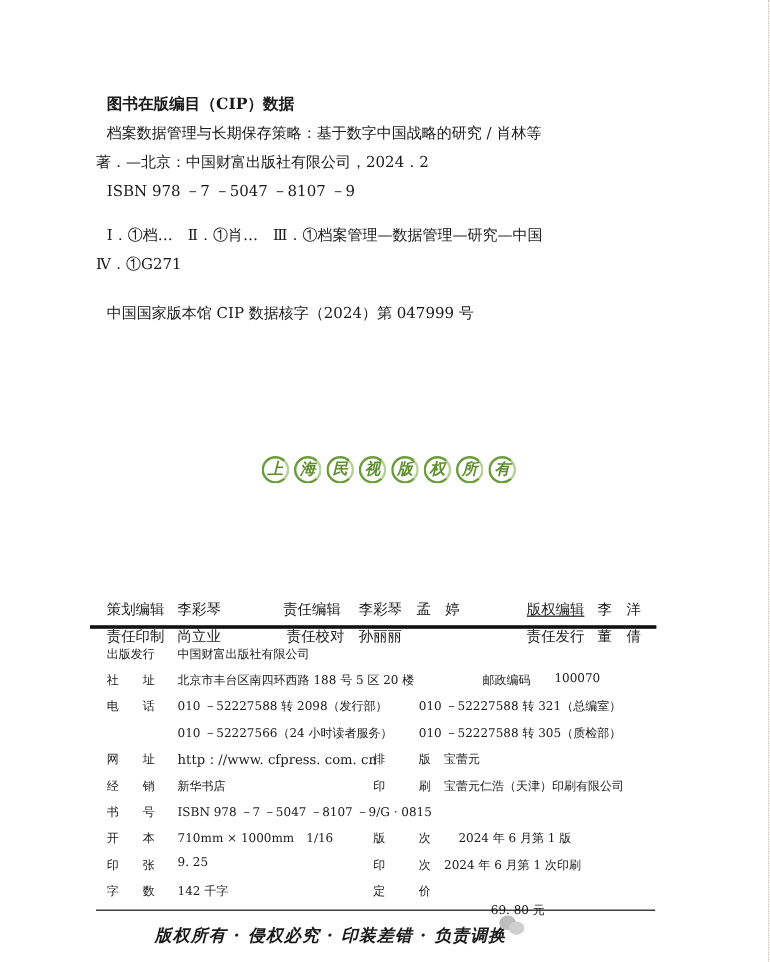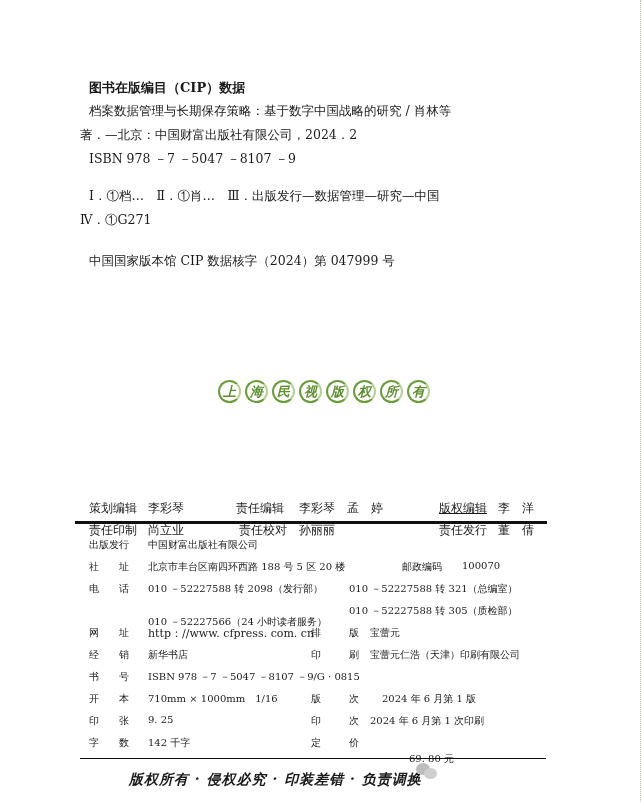--- a/index.html
+++ b/index.html
@@ -38,21 +38,21 @@
 </style>
 </head>
 <body>
 
 <div class="edge-right"></div>
 
 <div class="abs cip cip-title" style="left:89px;top:78px;">图书在版编目（CIP）数据</div>
 <div class="abs cip" style="left:89px;top:101px;">档案数据管理与长期保存策略：基于数字中国战略的研究 / 肖林等</div>
 <div class="abs cip" style="left:80px;top:125px;">著．—北京：中国财富出版社有限公司，2024．2</div>
 <div class="abs cip" style="left:89px;top:149px;">ISBN 978 －7 －5047 －8107 －9</div>
-<div class="abs cip" style="left:89px;top:186px;">Ⅰ．①档…　Ⅱ．①肖…　Ⅲ．出版发行—数据管理—研究—中国</div>
+<div class="abs cip" style="left:89px;top:186px;">Ⅰ．①档…　Ⅱ．①肖…　Ⅲ．①档案管理—数据管理—研究—中国</div>
 <div class="abs cip" style="left:80px;top:210px;">Ⅳ．①G271</div>
 <div class="abs cip" style="left:89px;top:251px;">中国国家版本馆 CIP 数据核字（2024）第 047999 号</div>
 
 <div class="seal-row">
   <div class="seal">上</div>
   <div class="seal">海</div>
   <div class="seal">民</div>
   <div class="seal">视</div>
   <div class="seal">版</div>
   <div class="seal">权</div>
@@ -82,21 +82,21 @@
 <div class="abs info" style="left:89px;top:560px;">社</div>
 <div class="abs info" style="left:119px;top:560px;">址</div>
 <div class="abs info" style="left:148px;top:560px;">北京市丰台区南四环西路 188 号 5 区 20 楼</div>
 <div class="abs info" style="left:402px;top:560px;">邮政编码</div>
 <div class="abs info" style="left:462px;top:560px;">100070</div>
 
 <div class="abs info" style="left:89px;top:582px;">电</div>
 <div class="abs info" style="left:119px;top:582px;">话</div>
 <div class="abs info" style="left:148px;top:582px;">010 －52227588 转 2098（发行部）</div>
 <div class="abs info" style="left:349px;top:582px;">010 －52227588 转 321（总编室）</div>
-<div class="abs info" style="left:148px;top:604px;margin-top:11px;">010 －52227566（24 小时读者服务）</div>
+<div class="abs info" style="left:148px;top:604px;">010 －52227566（24 小时读者服务）</div>
 <div class="abs info" style="left:349px;top:604px;">010 －52227588 转 305（质检部）</div>
 
 <div class="abs info" style="left:89px;top:626px;">网</div>
 <div class="abs info" style="left:119px;top:626px;">址</div>
 <div class="abs info" style="left:148px;top:626px;font-size:11px;">http：//www. cfpress. com. cn</div>
 <div class="abs info" style="left:311px;top:626px;">排</div>
 <div class="abs info" style="left:349px;top:626px;">版</div>
 <div class="abs info" style="left:370px;top:626px;">宝蕾元</div>
 
 <div class="abs info" style="left:89px;top:648px;">经</div>

